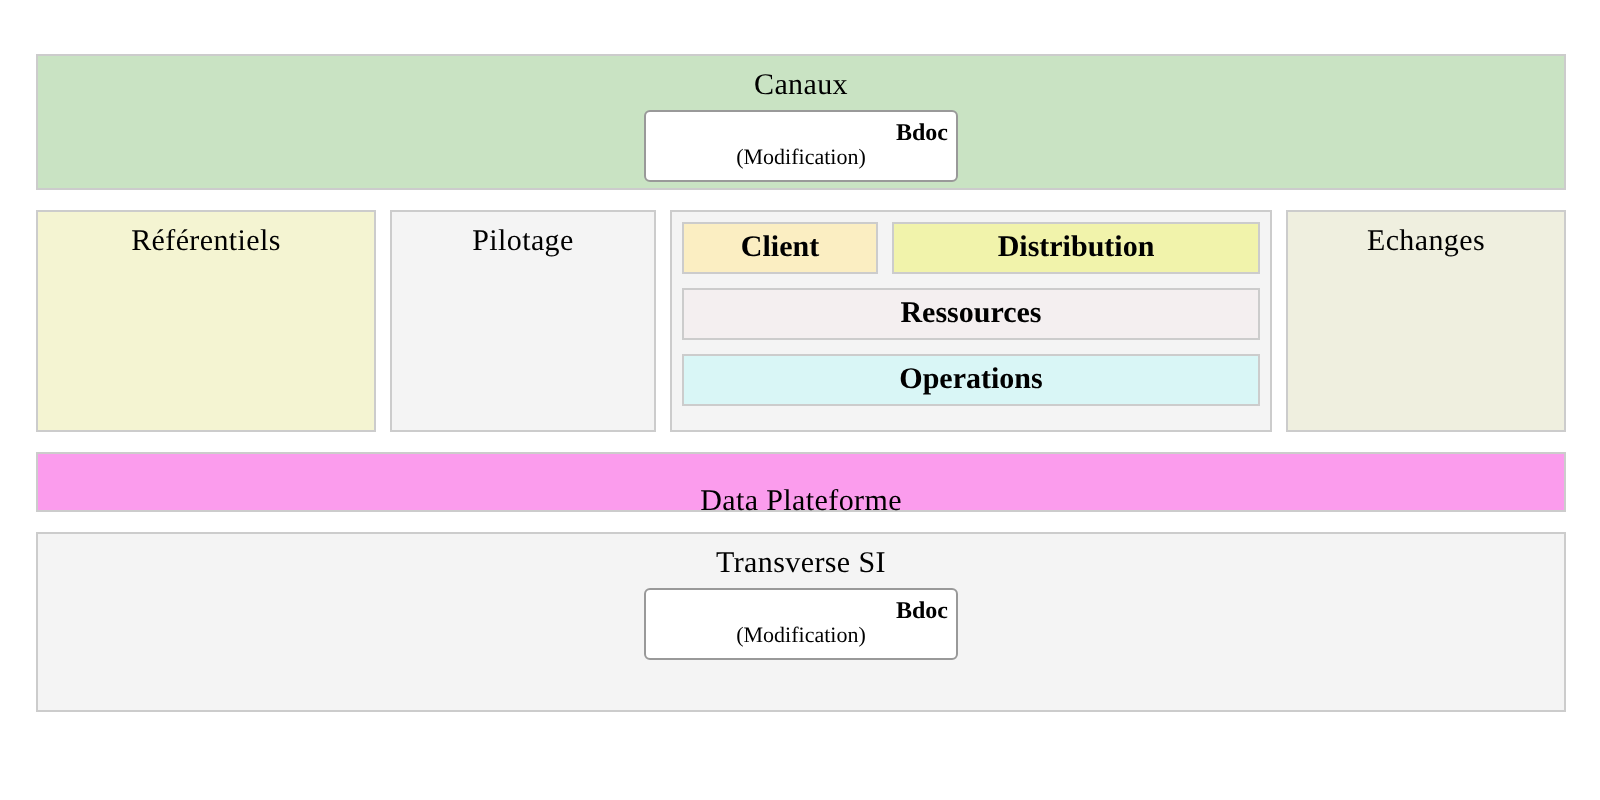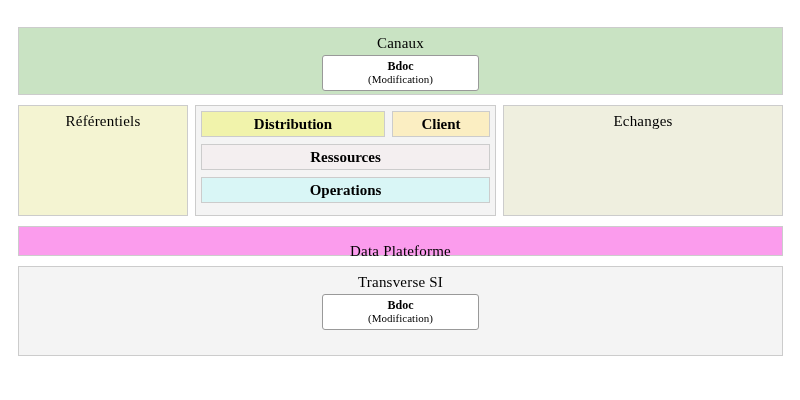--- a/index.html
+++ b/index.html
@@ -135,20 +135,21 @@
     background: #ffffff;
     border: 1px solid #999999;
     border-radius: 3px;
     padding: 3px 4px 4px 4px;
     text-align: center;
   }
   .bdoc-name {
     font-weight: bold;
     font-size: 12px;
     line-height: 14px;
+    text-align: right;
   }
   .bdoc-sub {
     font-size: 11px;
     line-height: 13px;
   }
 </style>
 </head>
 <body>
 
 <div id="diagram">
@@ -160,25 +161,28 @@
       <div class="bdoc-sub">(Modification)</div>
     </div>
   </div>
 
   <div class="middle-row">
 
     <div class="col-referentiels">
       <div class="band-title">Référentiels</div>
     </div>
 
+    <div class="col-pilotage">
+      <div class="band-title">Pilotage</div>
+    </div>
 
     <div class="col-center">
       <div class="center-top">
+        <div class="cell cell-client">Client</div>
         <div class="cell cell-distribution">Distribution</div>
-        <div class="cell cell-client">Client</div>
       </div>
       <div class="cell cell-ressources">Ressources</div>
       <div class="cell cell-operations">Operations</div>
     </div>
 
     <div class="col-echanges">
       <div class="band-title">Echanges</div>
     </div>
 
   </div>

